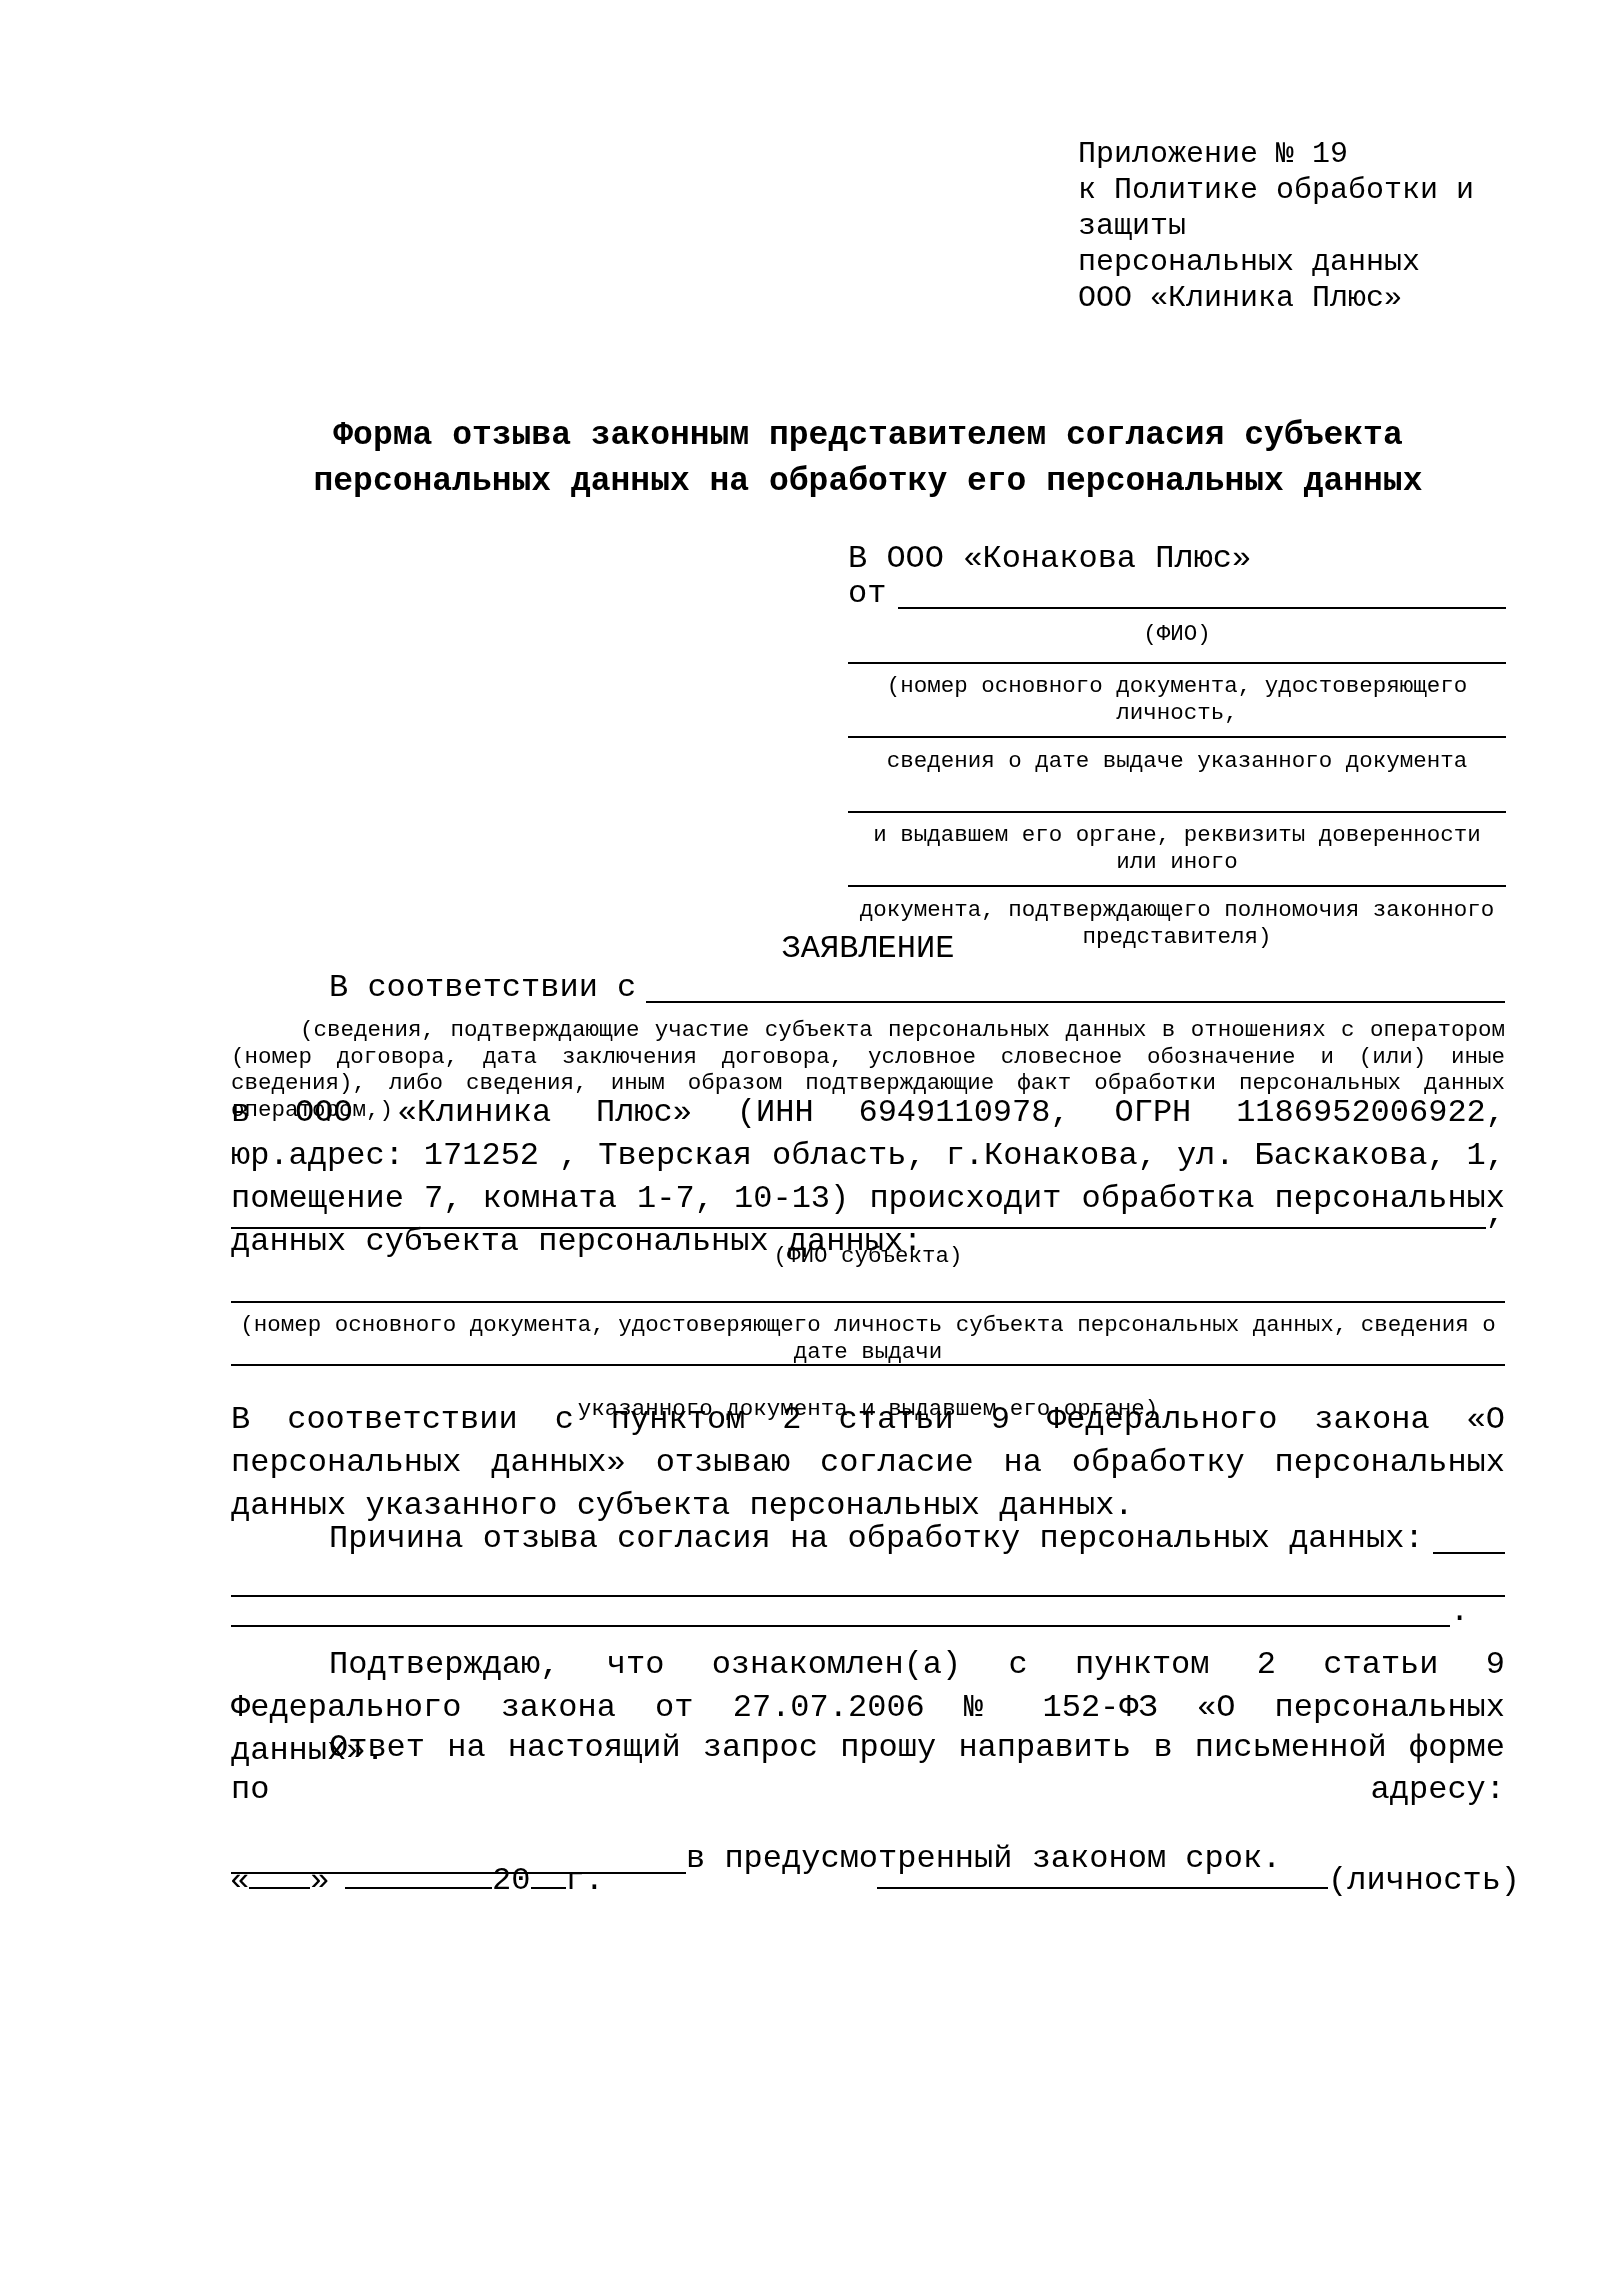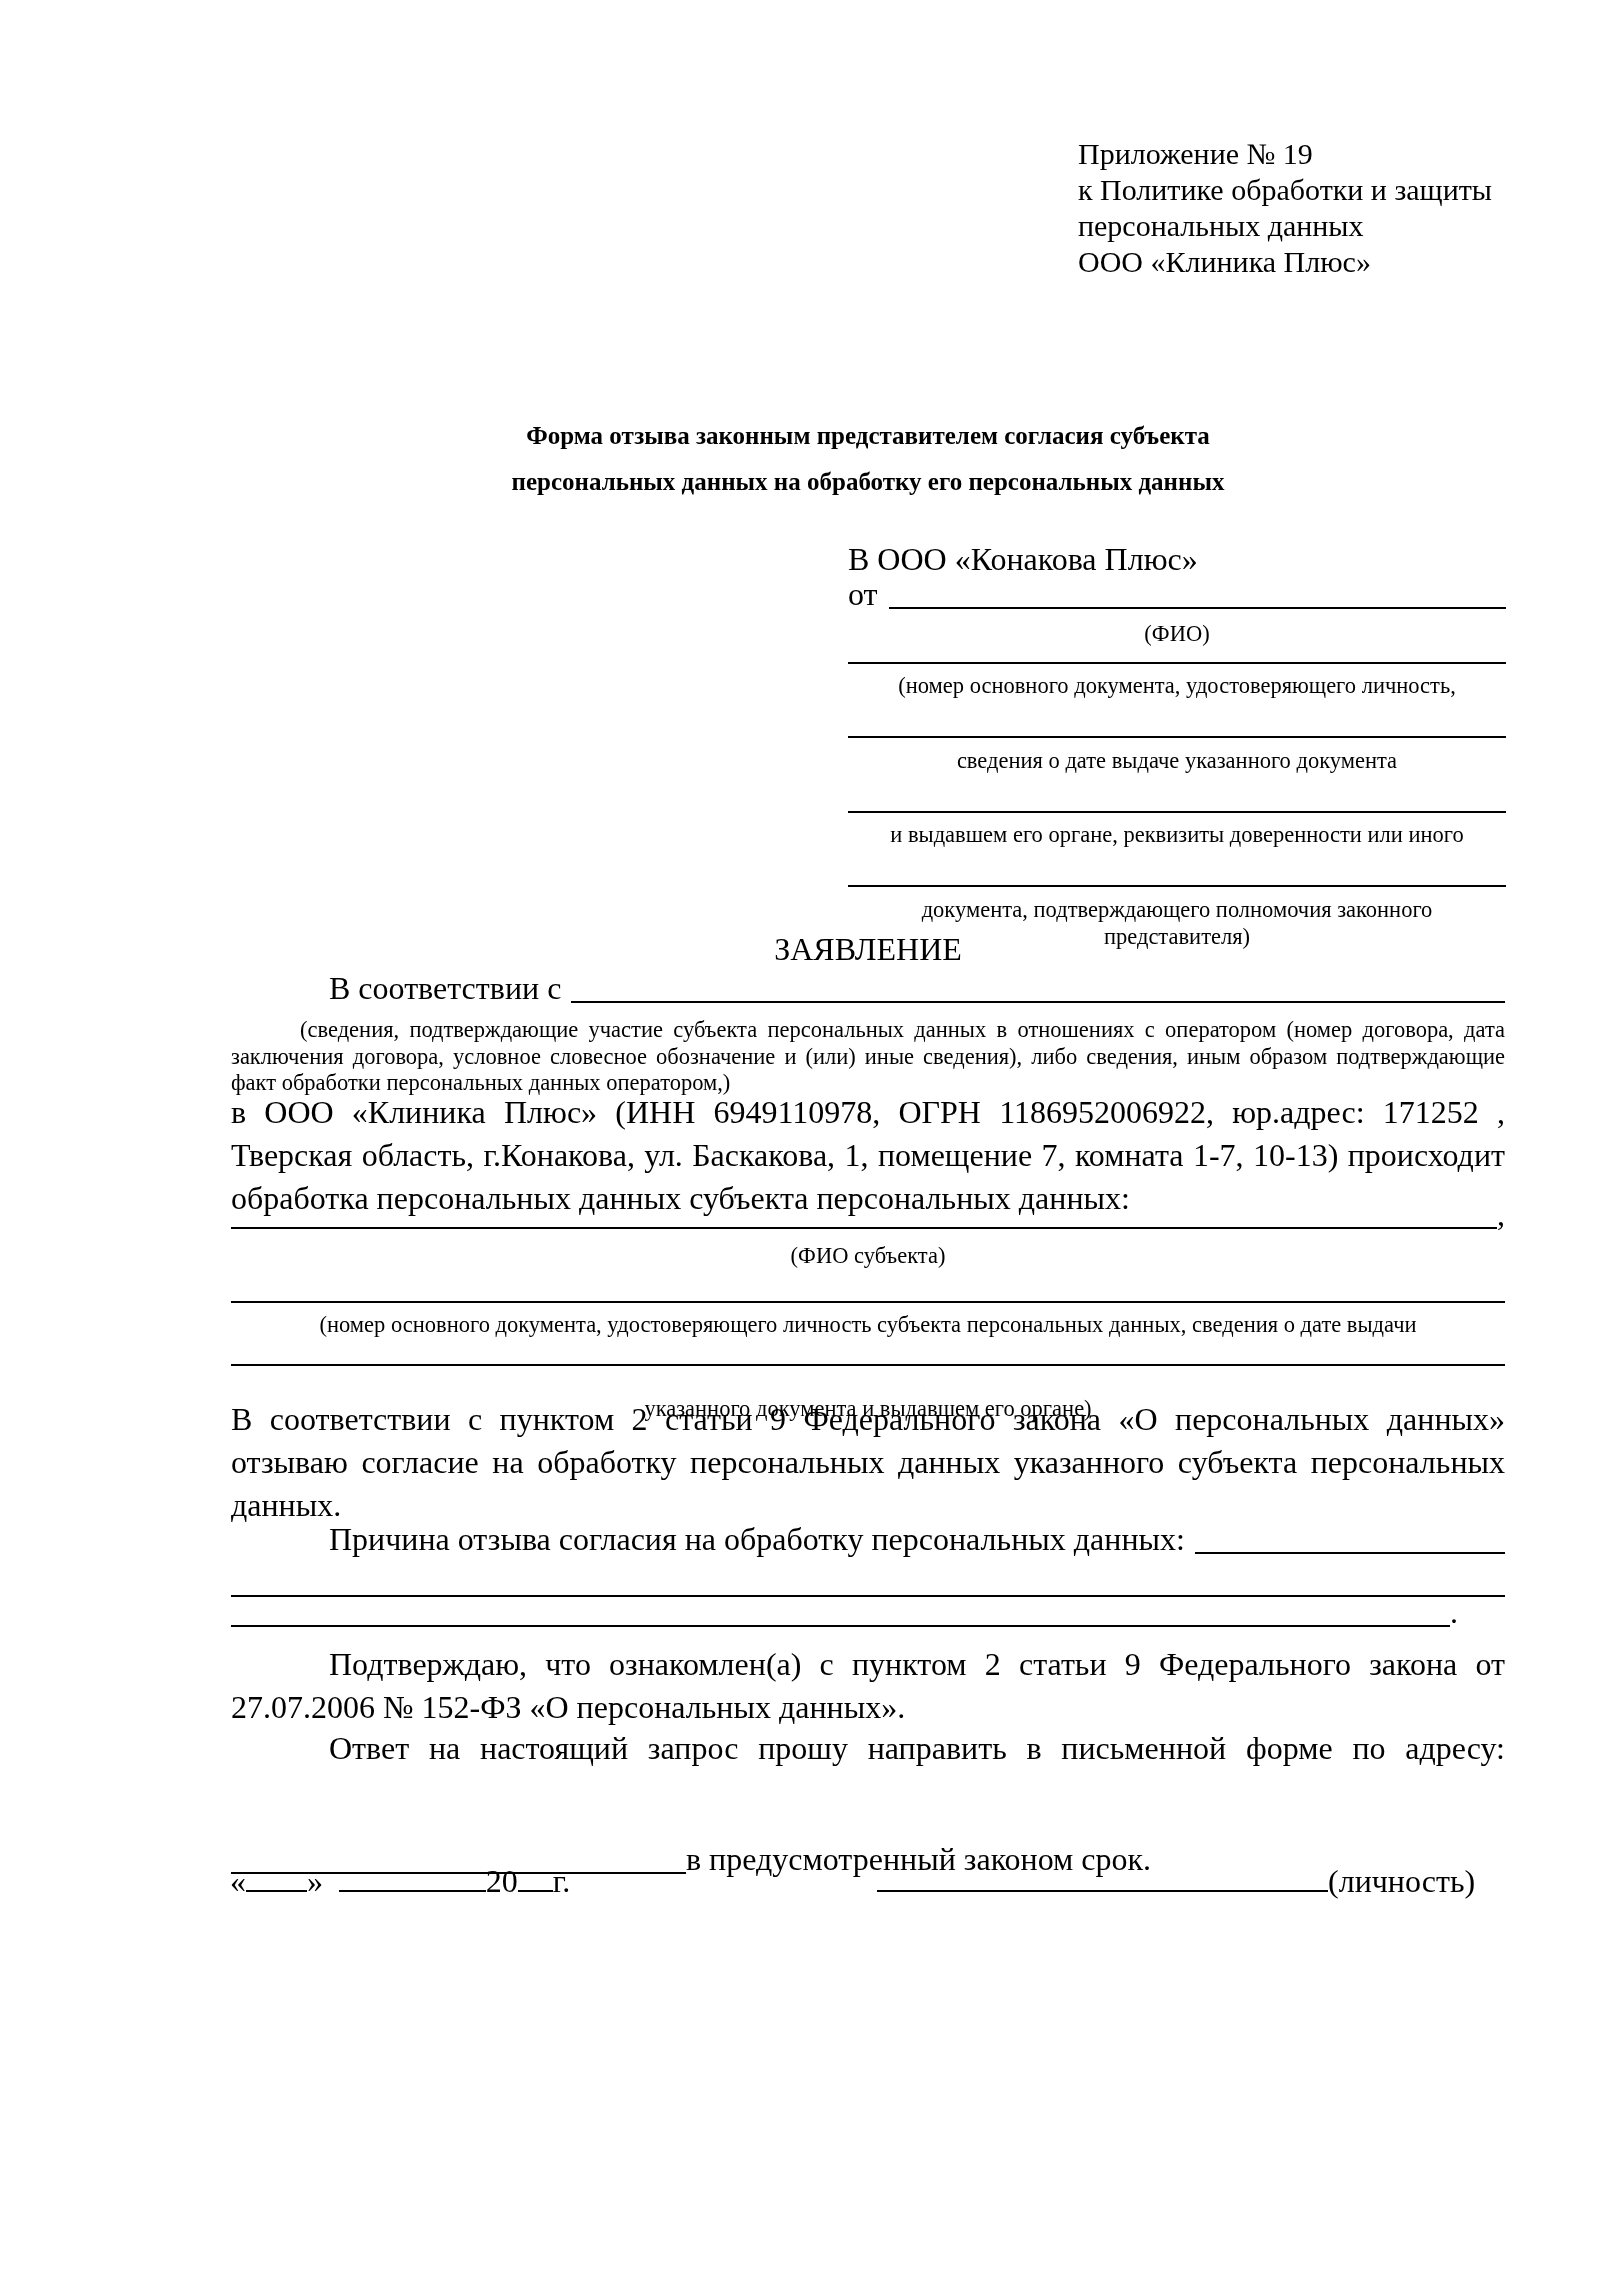--- a/index.html
+++ b/index.html
@@ -1,32 +1,32 @@
 <!DOCTYPE html>
 <html><head>
 <meta charset="utf-8">
 <style>
   html,body { margin:0; padding:0; background:#ffffff; }
   .page {
     position:relative; width:1621px; height:2293px; background:#ffffff;
-    color:#000; font-family:Liberation Serif, serif;
+    color:#000; font-family:Liberation Mono, monospace;
     overflow:hidden;
   }
   .abs { position:absolute; }
   .body-text { font-size:32px; line-height:42px; }
   .just { text-align:justify; }
   .cap { font-size:22.5px; line-height:26.5px; text-align:center; }
   .rule { border-top:2.9px solid #000; height:0; }
   .fillrow { display:flex; align-items:flex-end; }
   .fill { flex:1 1 auto; border-bottom:2.9px solid #000; margin-bottom:5.9px; height:0; }
   .fill.fixed { flex:0 0 auto; }
   .u { display:inline-block; border-bottom:2.9px solid #000; height:4.9px; }
   .center { text-align:center; }
   .nowrap { white-space:nowrap; }
-  .doc-title { font-weight:bold; font-size:25px; line-height:46px; text-align:center; }
+  .doc-title { font-weight:bold; font-size:33px; line-height:46px; text-align:center; }
   .hdr { font-size:30px; line-height:36px; }
   .stretch-last { text-align:justify; text-align-last:justify; }
 </style>
 </head>
 <body>
 
 <div class="page">
 
   <div class="abs hdr" style="left:1078px; top:136px; width:431px;">
     <div>Приложение № 19</div>

